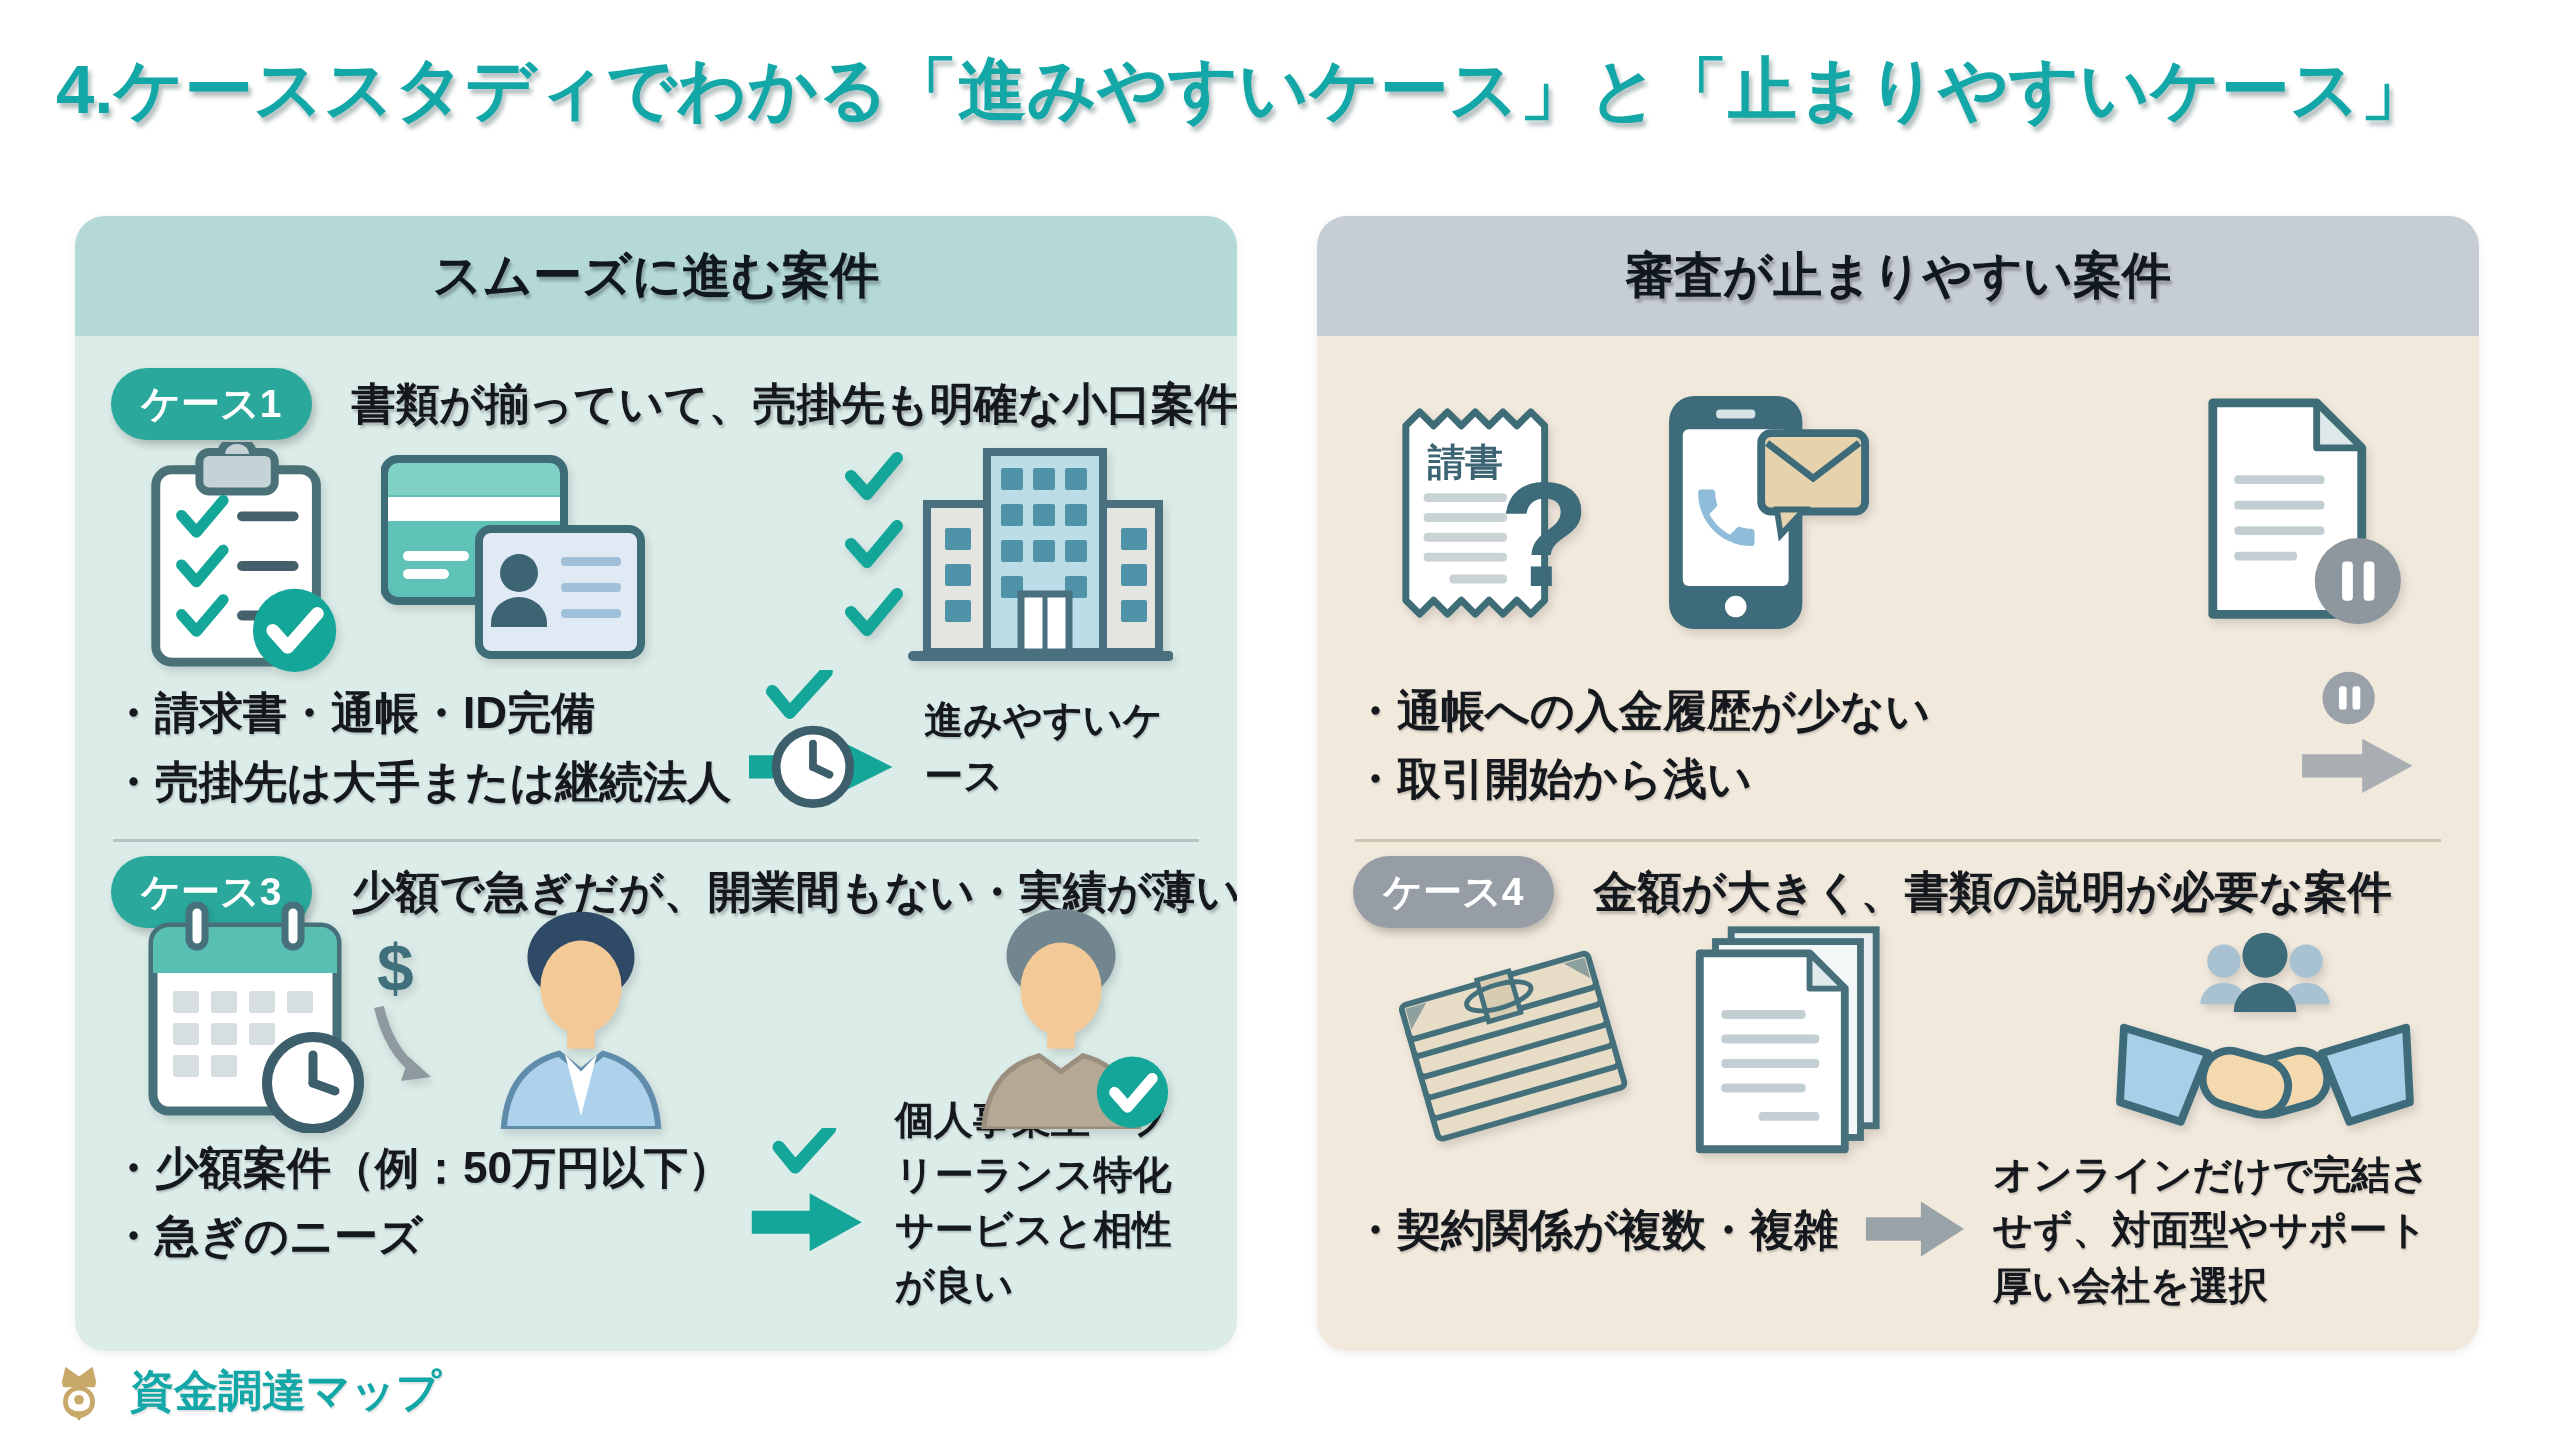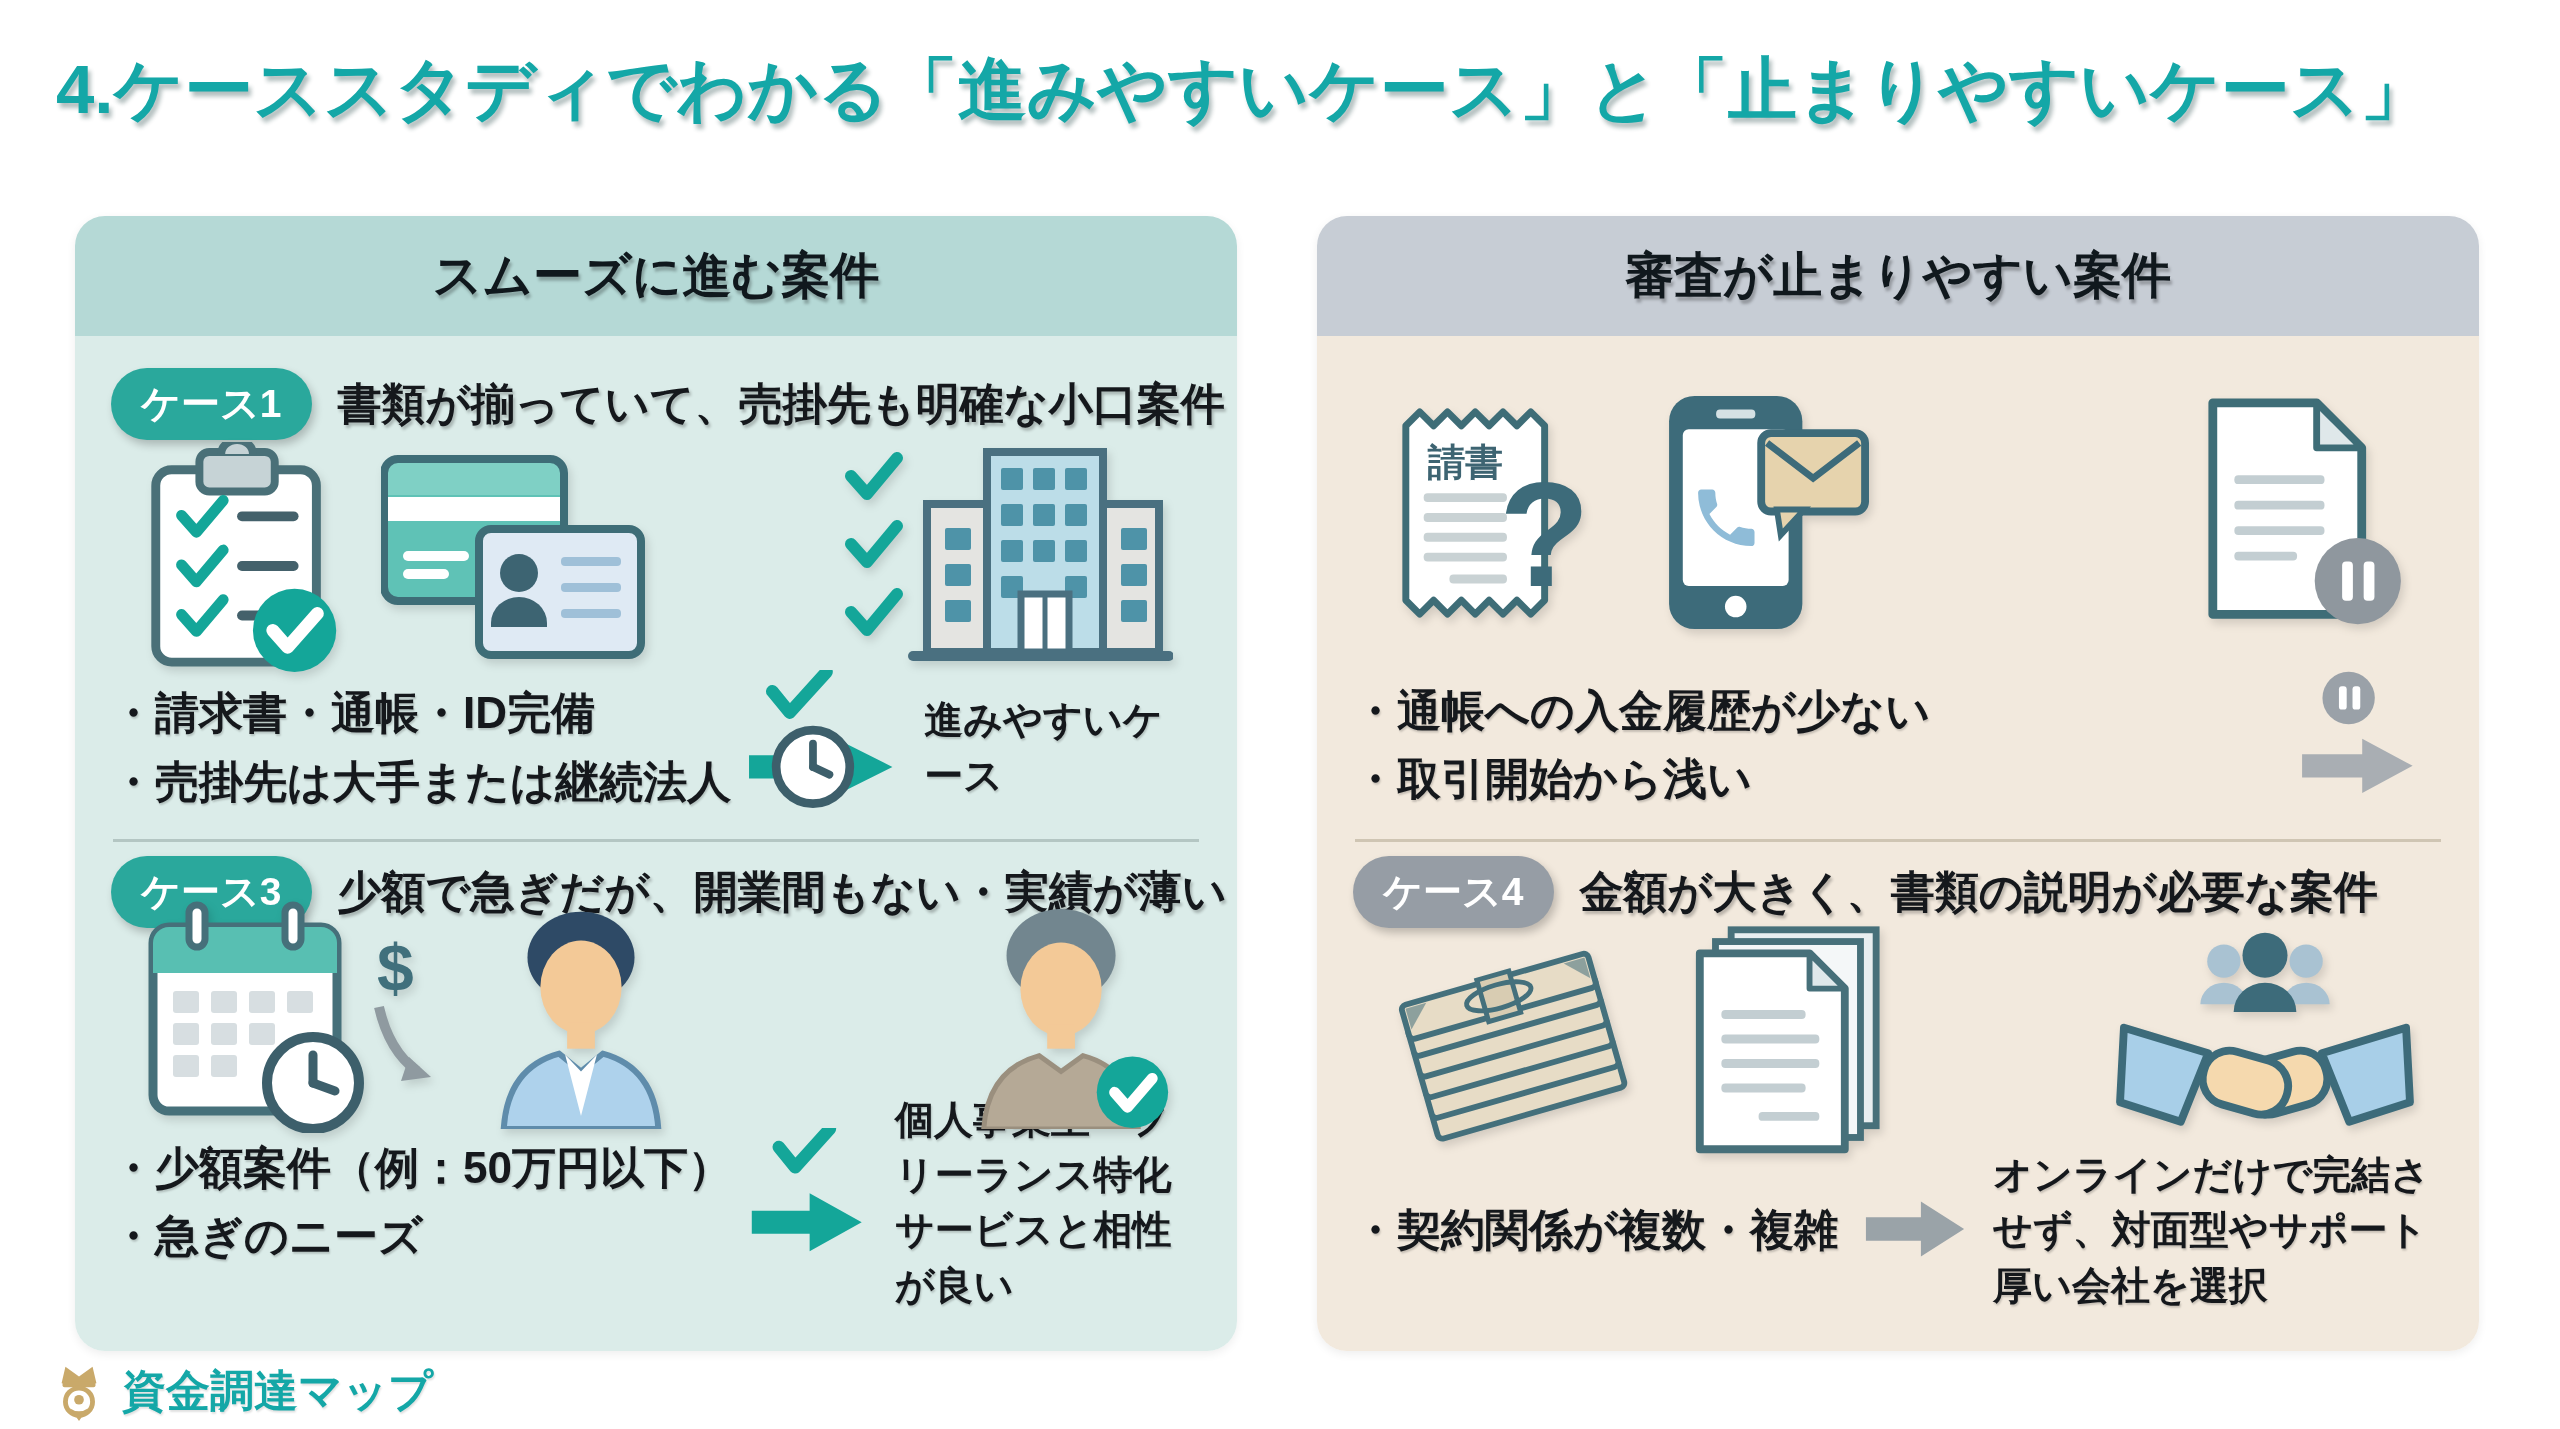--- a/index.html
+++ b/index.html
@@ -38,21 +38,21 @@
   .panel-body {
     height: calc(100% - 120px);
     display: flex; flex-direction: column;
     padding: 22px 36px 28px;
   }
   .good .panel-body { background: var(--good-body-bg, #dbece9); }
   .bad  .panel-body { background: var(--bad-body-bg, #f2e9dd); }
 
   .case { flex: 1; display: flex; flex-direction: column; min-height: 0; }
 
-  .case-head { display: flex; align-items: center; gap: 26px; margin: 10px 0 4px; }
+  .case-head { display: flex; align-items: center; gap: 40px; margin: 10px 0 4px; }
   .badge {
     flex: 0 0 auto; min-width: 196px; height: 72px; line-height: 72px;
     text-align: center; padding: 0 30px; border-radius: 44px;
     color: #ffffff; font-size: 39px; font-weight: 700;
     box-shadow: 3px 5px 8px rgba(0,0,0,0.22);
   }
   .good .badge { background: var(--good-badge-bg, #2aa89c); }
   .bad  .badge { background: var(--bad-badge-bg, #969da5); }
   .headline {
     font-size: 44px; font-weight: 800; white-space: nowrap; color: #15181c;
@@ -80,21 +80,21 @@
     font-size: 39px; font-weight: 800; line-height: 1.42; color: #15181c;
     text-shadow: 1px 2px 2px rgba(0,0,0,0.18);
   }
   .maxw470 { max-width: 470px; }
   .maxw450 { max-width: 450px; }
 
   .divider { border: none; border-top: 3px solid #b4c6c3; margin: 4px 2px; }
   .good .divider { border-color: var(--good-divider, #b4c6c3); }
   .bad  .divider { border-color: var(--bad-divider, #cfc5b3); }
 
-  .brand { position: absolute; left: 48px; top: 1360px; display: flex; align-items: center; gap: 12px; }
+  .brand { position: absolute; left: 48px; top: 1360px; display: flex; align-items: center; gap: 20px; }
   .brand-text {
     font-size: 44px; font-weight: 700; color: var(--accent, #14a7a7);
     text-shadow: 1px 2px 2px rgba(0,0,0,0.12);
   }
 </style>
 </head>
 <body>
 
 <div class="page">
 

